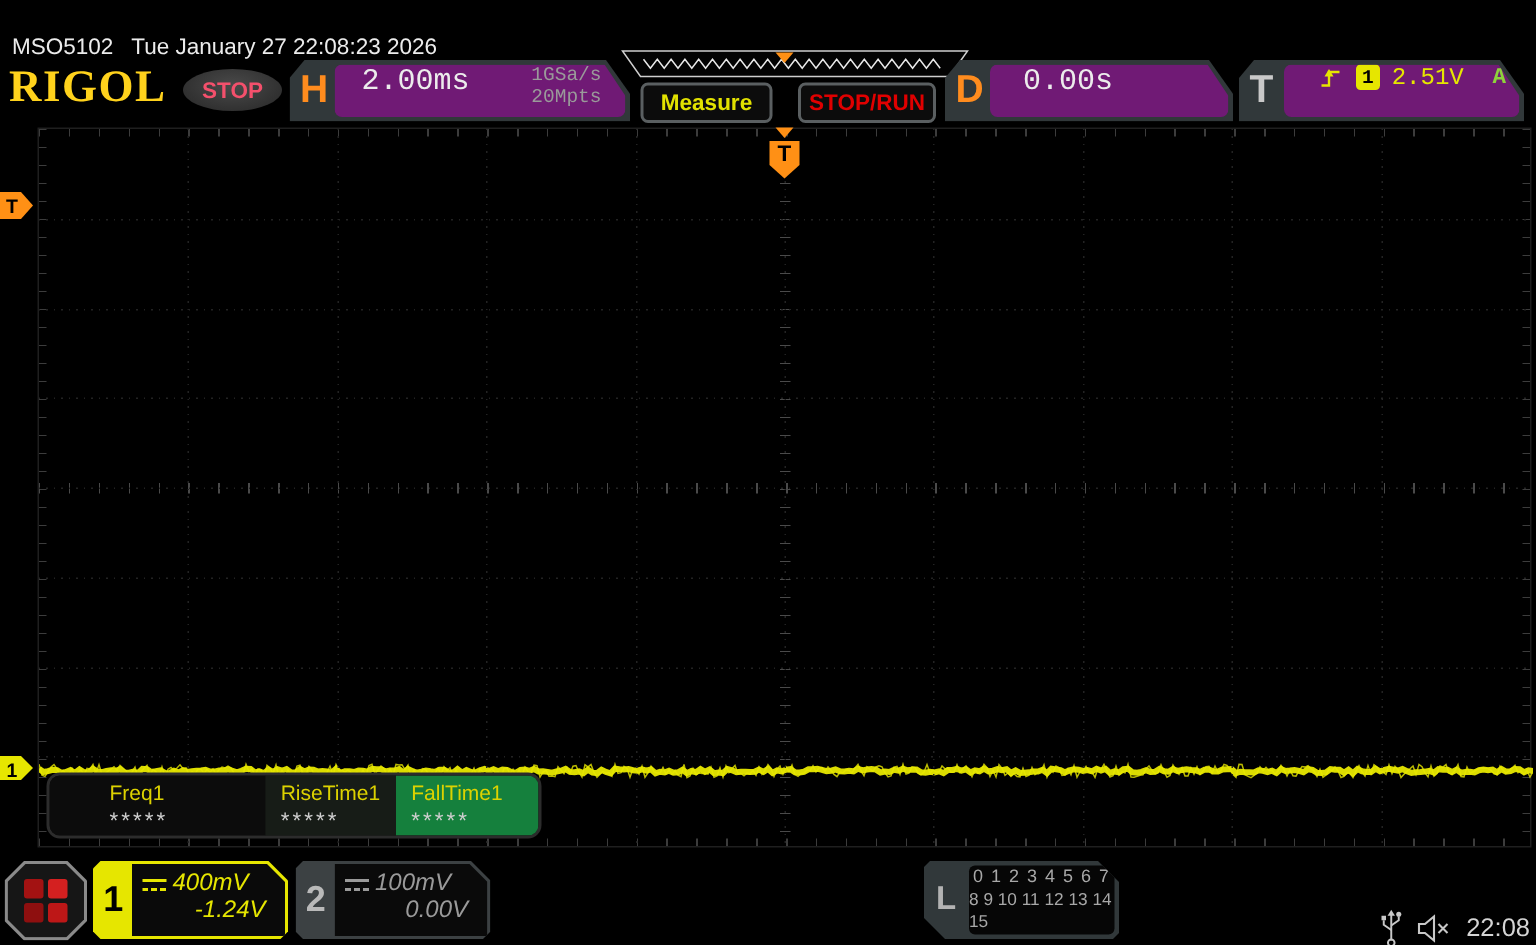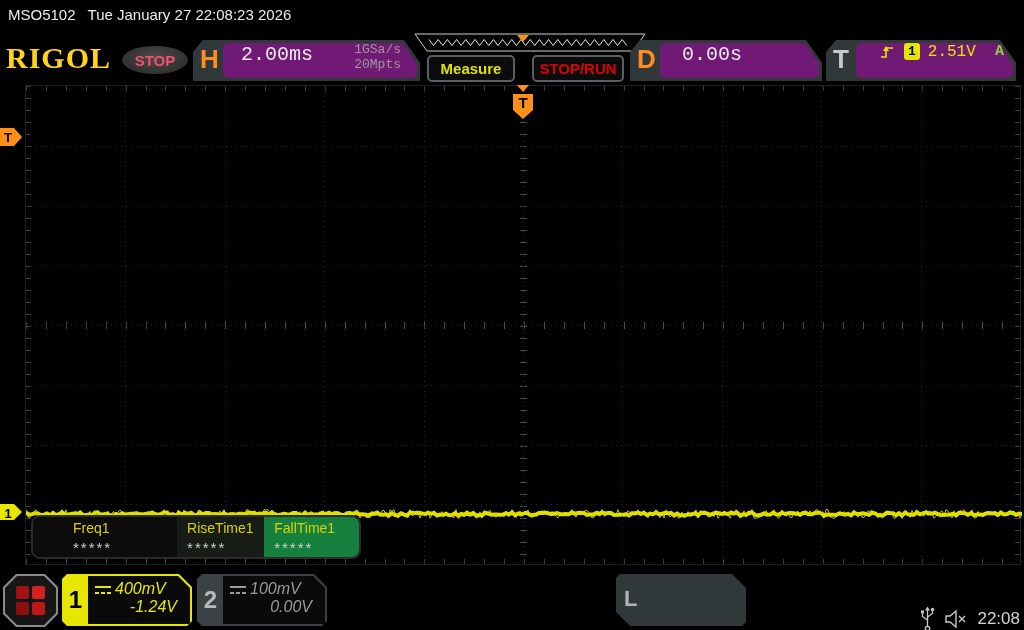--- a/index.html
+++ b/index.html
@@ -1,21 +1,21 @@
 <!DOCTYPE html>
 <html style="--gold: #ffd21c; --orange: #ff8c1e; --ch1: #e6e600; --trig-orange: #ff9015;"><head>
 <meta charset="utf-8">
 <style>
   * { margin:0; padding:0; box-sizing:border-box; }
   html,body { width:1024px; height:630px; background:#000; overflow:hidden;
     font-family:"Liberation Sans", sans-serif; }
   #screen { position:relative; width:1024px; height:630px; background:#000; }
 
   
-  .topbar { position:absolute; left:8px; top:6px; color:#ececec; font-size:15px; }
+  .topbar { position:absolute; left:8px; top:23px; color:#ececec; font-size:15px; }
   .topbar .model { margin-right:12px; }
 
   
   .logo { position:absolute; left:6px; top:41px; color:var(--gold);
     font-family:"Liberation Serif", serif; font-weight:bold; font-size:30px; letter-spacing:1px; }
   .runstate { position:absolute; left:122px; top:46px; width:66px; height:28px;
     background:radial-gradient(ellipse at 50% 40%, #4a4a4a, #262626); border-radius:50%;
     color:#f4506c; font-weight:bold; font-size:15px; display:flex; align-items:center; justify-content:center; }
   .panel { position:absolute; top:40px; height:41px; background:#31383a;
     clip-path:polygon(10px 0, calc(100% - 16px) 0, 100% 55%, 100% 100%, 0 100%, 0 12px); }
@@ -271,20 +271,24 @@
       <div class="chline1">
           <span class="dcicon"></span>
           <span>100mV</span>
         </div>
       <div class="chline2">0.00V</div>
     </div>
   </div>
 
   <div class="lblock">
     <span class="lletter">L</span>
+    <div class="linner">
+      <span class="row1">0 1 2 3  4 5 6 7</span>
+      <span class="row2">8 9 10 11 12 13 14 15</span>
+    </div>
   </div>
 
   <div class="tray">
     <svg width="15" height="26">
       <g stroke="#c8c8c8" stroke-width="1.3" fill="none">
         <path d="M7.5,4 V21"></path>
         <path d="M7.5,14 L2.5,10.5 V7.5"></path>
         <path d="M7.5,11 L12.5,7.5 V5"></path>
       </g>
       <polygon points="5,4.5 10,4.5 7.5,0.5" fill="#c8c8c8"></polygon>

